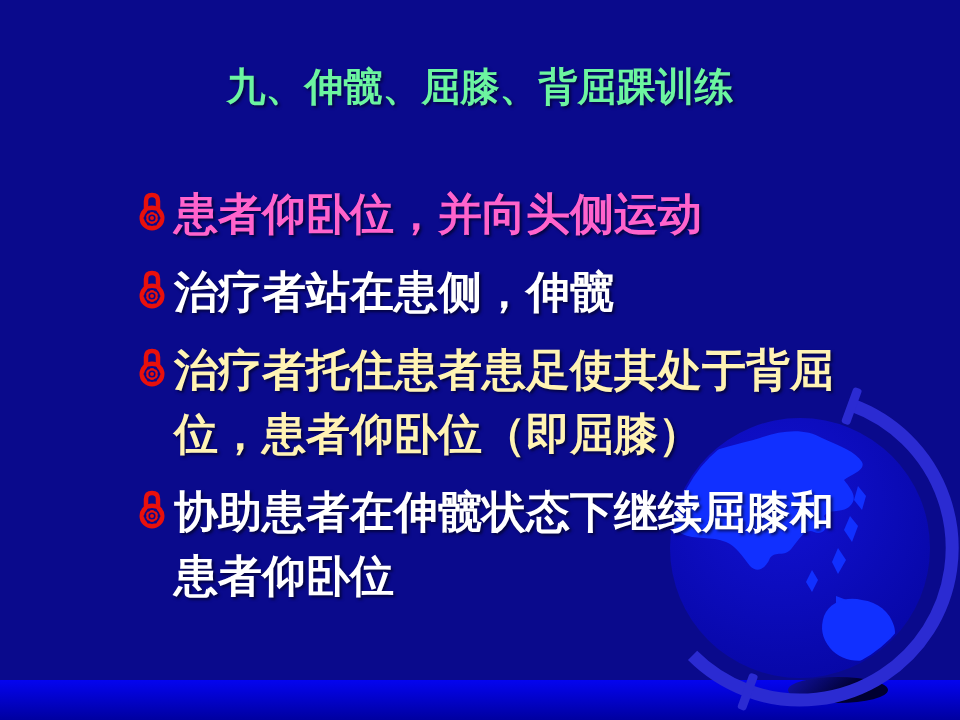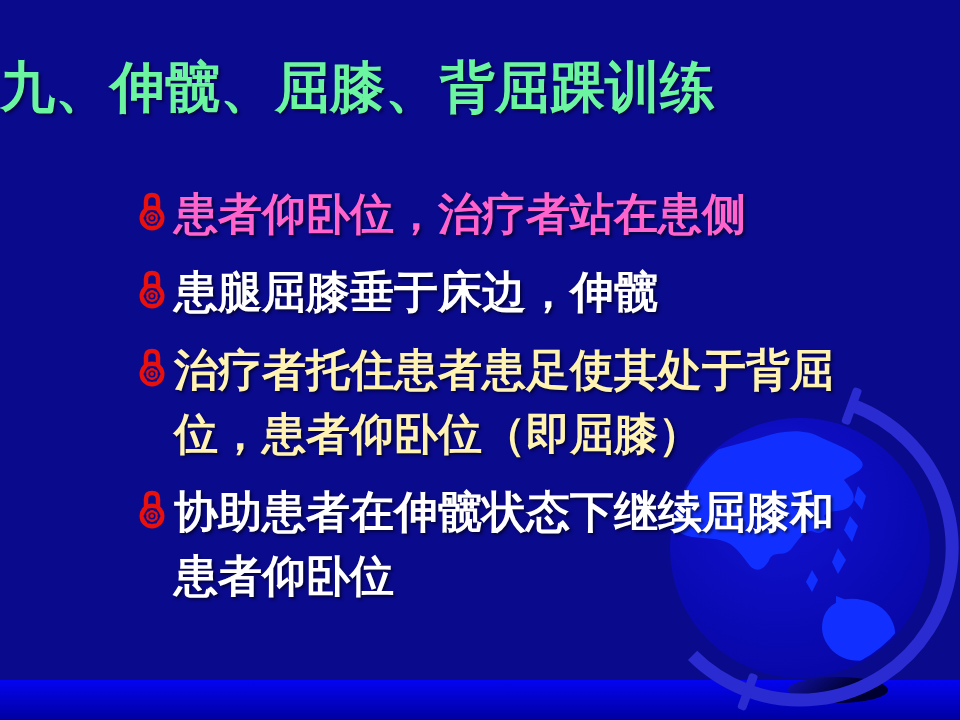--- a/index.html
+++ b/index.html
@@ -7,22 +7,22 @@
     position:relative;
     width:960px; height:720px;
     overflow:hidden;
     background: var(--background, #0a0a8c);
     font-family:"Liberation Sans", sans-serif;
     font-weight:bold;
   }
   .title {
     position:absolute;
     top:55px; left:0; width:960px;
-    text-align:left;
-    font-size:55px;
+    text-align:center;
+    font-size:39px;
     line-height:64px;
     color: var(--title, #6cf5a0);
     text-shadow: 2px 2px 3px rgba(0,0,20,0.6);
     margin:0;
     z-index:3;
   }
   .bullets {
     position:absolute;
     top:182px; left:136px;
     width:712px;
@@ -76,37 +76,37 @@
         <circle cx="16" cy="27" r="12.5" style="fill:var(--bullet-icon)"></circle>
         <circle cx="16" cy="27" r="7" fill="none" style="stroke:var(--background)" stroke-width="1.8"></circle>
         <circle cx="16" cy="27" r="2.8" fill="none" style="stroke:var(--background)" stroke-width="1.6"></circle>
         <circle cx="23" cy="27" r="1.5" style="fill:var(--background)"></circle>
         <circle cx="19.5" cy="33.1" r="1.5" style="fill:var(--background)"></circle>
         <circle cx="12.5" cy="33.1" r="1.5" style="fill:var(--background)"></circle>
         <circle cx="9" cy="27" r="1.5" style="fill:var(--background)"></circle>
         <circle cx="12.5" cy="20.9" r="1.5" style="fill:var(--background)"></circle>
         <circle cx="19.5" cy="20.9" r="1.5" style="fill:var(--background)"></circle>
       </svg>
-      <div class="bullet-text" style="color: rgb(255, 99, 204);">患者仰卧位，治疗者站在患侧</div>
+      <div class="bullet-text" style="color: rgb(255, 99, 204);">患者仰卧位，并向头侧运动</div>
     </div>
 
     <div class="bullet">
       <svg class="lock" viewBox="0 0 32 42">
         <path d="M10 20 L10 10 Q10 4 16 4 Q22 4 22 10 L22 20" fill="none" style="stroke:var(--bullet-icon)" stroke-width="4.5"></path>
         <circle cx="16" cy="27" r="12.5" style="fill:var(--bullet-icon)"></circle>
         <circle cx="16" cy="27" r="7" fill="none" style="stroke:var(--background)" stroke-width="1.8"></circle>
         <circle cx="16" cy="27" r="2.8" fill="none" style="stroke:var(--background)" stroke-width="1.6"></circle>
         <circle cx="23" cy="27" r="1.5" style="fill:var(--background)"></circle>
         <circle cx="19.5" cy="33.1" r="1.5" style="fill:var(--background)"></circle>
         <circle cx="12.5" cy="33.1" r="1.5" style="fill:var(--background)"></circle>
         <circle cx="9" cy="27" r="1.5" style="fill:var(--background)"></circle>
         <circle cx="12.5" cy="20.9" r="1.5" style="fill:var(--background)"></circle>
         <circle cx="19.5" cy="20.9" r="1.5" style="fill:var(--background)"></circle>
       </svg>
-      <div class="bullet-text" style="color: rgb(255, 255, 255);">患腿屈膝垂于床边，伸髋</div>
+      <div class="bullet-text" style="color: rgb(255, 255, 255);">治疗者站在患侧，伸髋</div>
     </div>
 
     <div class="bullet">
       <svg class="lock" viewBox="0 0 32 42">
         <path d="M10 20 L10 10 Q10 4 16 4 Q22 4 22 10 L22 20" fill="none" style="stroke:var(--bullet-icon)" stroke-width="4.5"></path>
         <circle cx="16" cy="27" r="12.5" style="fill:var(--bullet-icon)"></circle>
         <circle cx="16" cy="27" r="7" fill="none" style="stroke:var(--background)" stroke-width="1.8"></circle>
         <circle cx="16" cy="27" r="2.8" fill="none" style="stroke:var(--background)" stroke-width="1.6"></circle>
         <circle cx="23" cy="27" r="1.5" style="fill:var(--background)"></circle>
         <circle cx="19.5" cy="33.1" r="1.5" style="fill:var(--background)"></circle>

